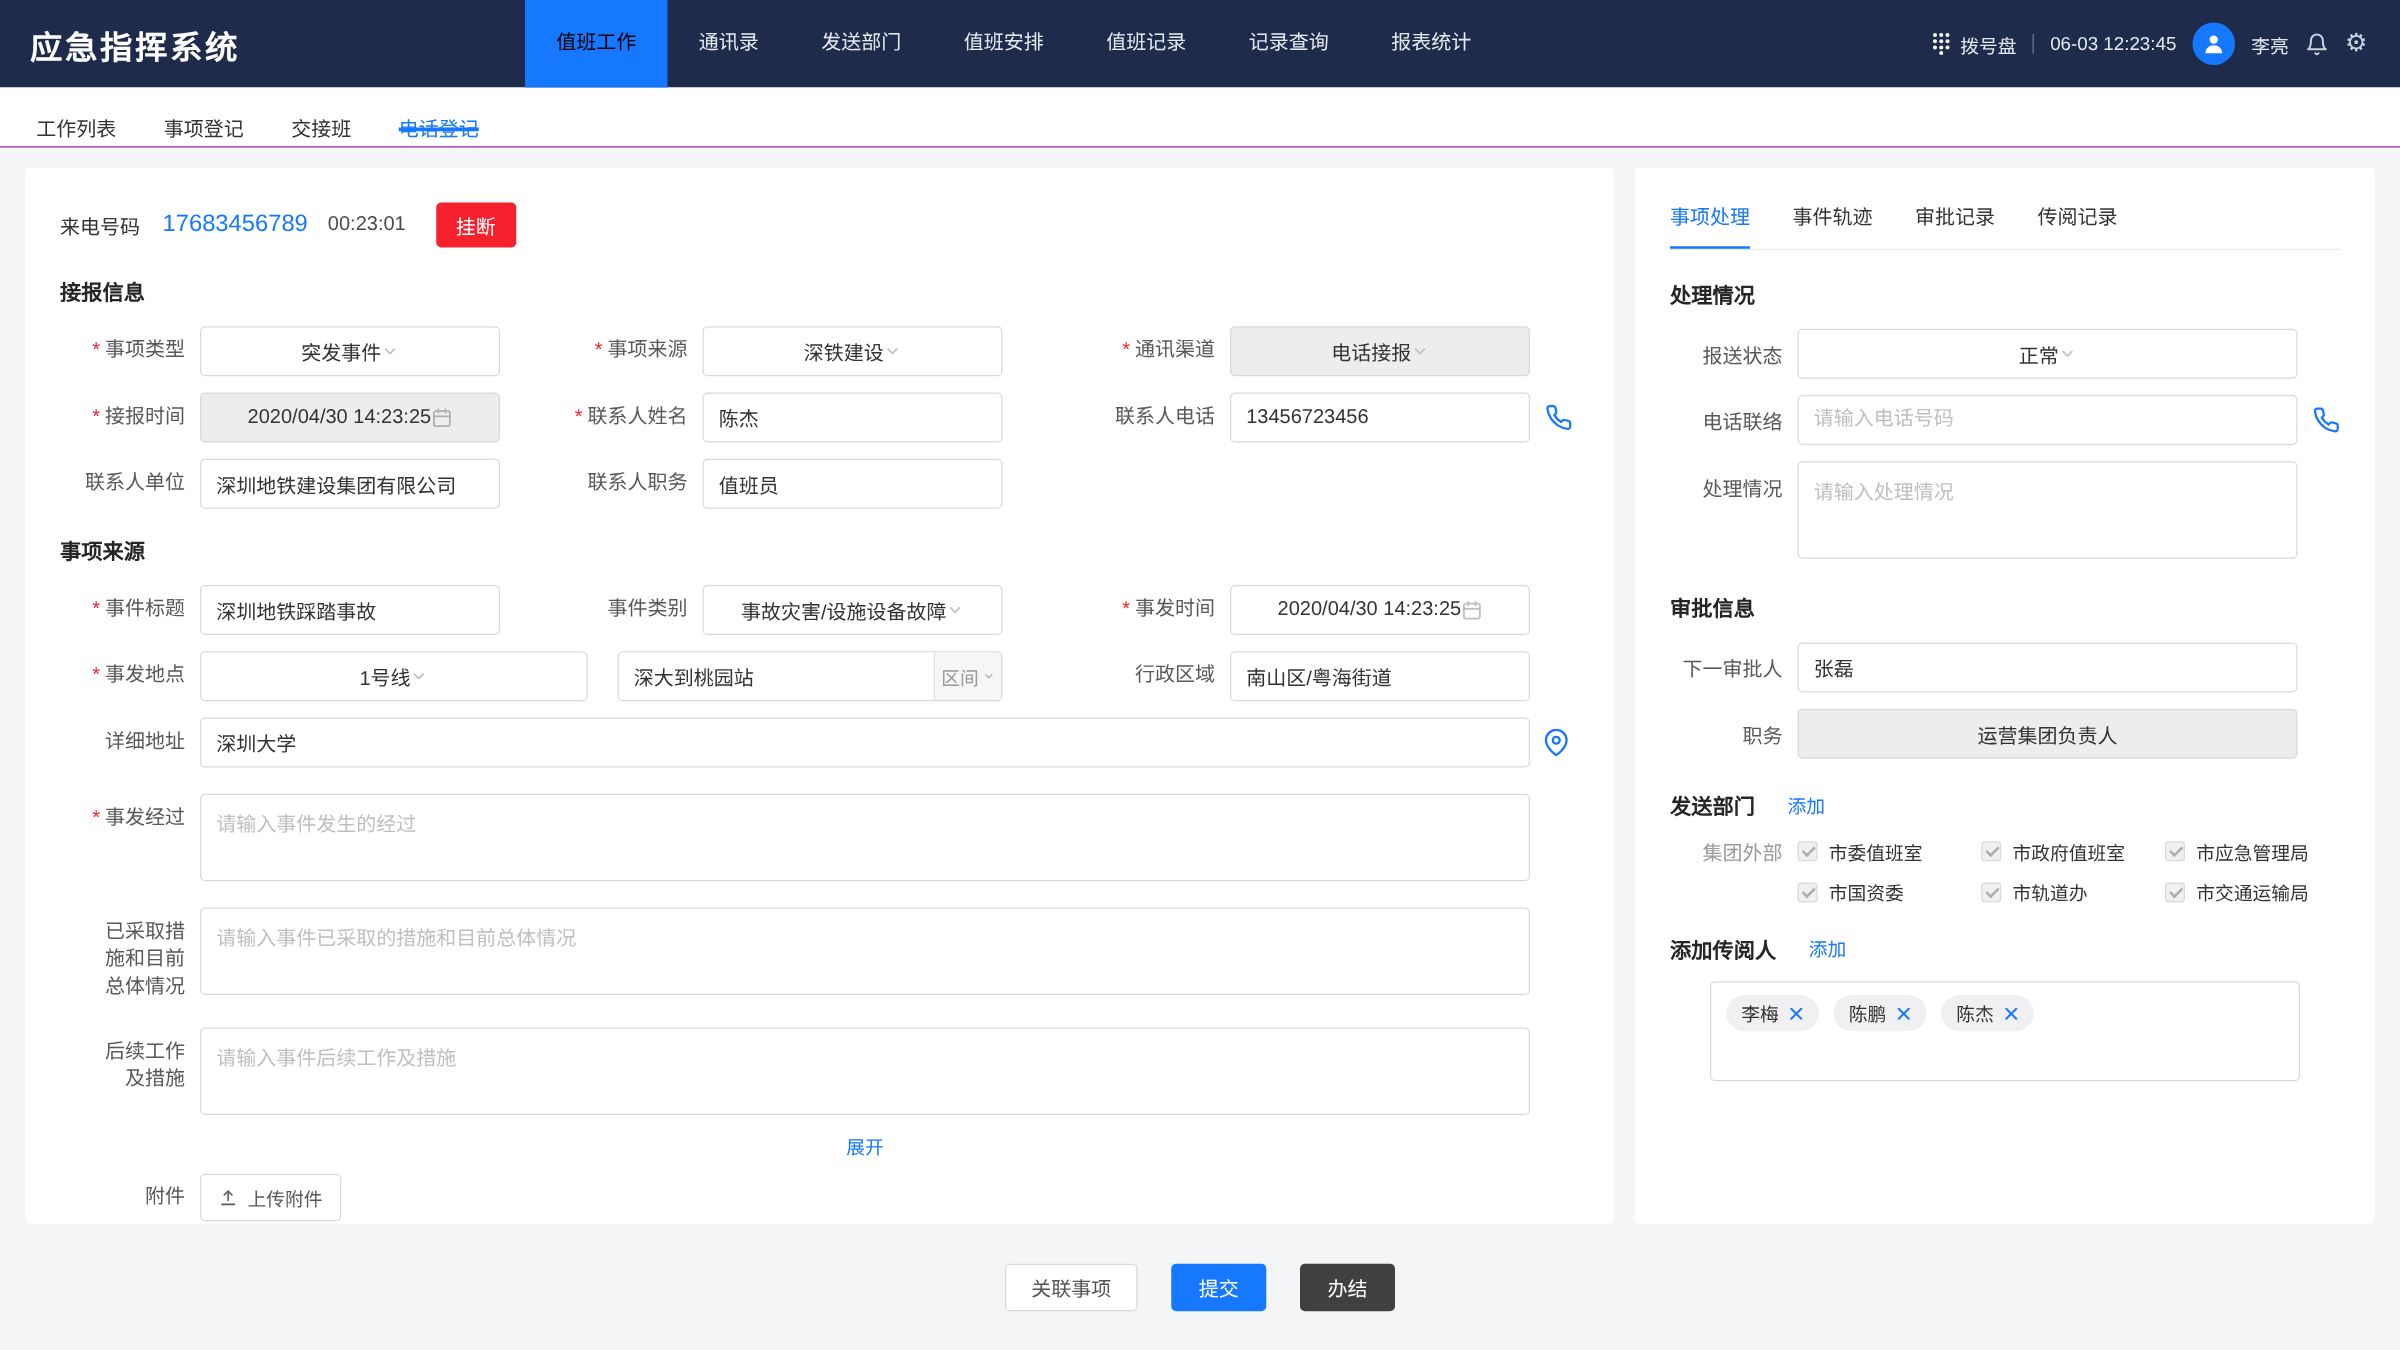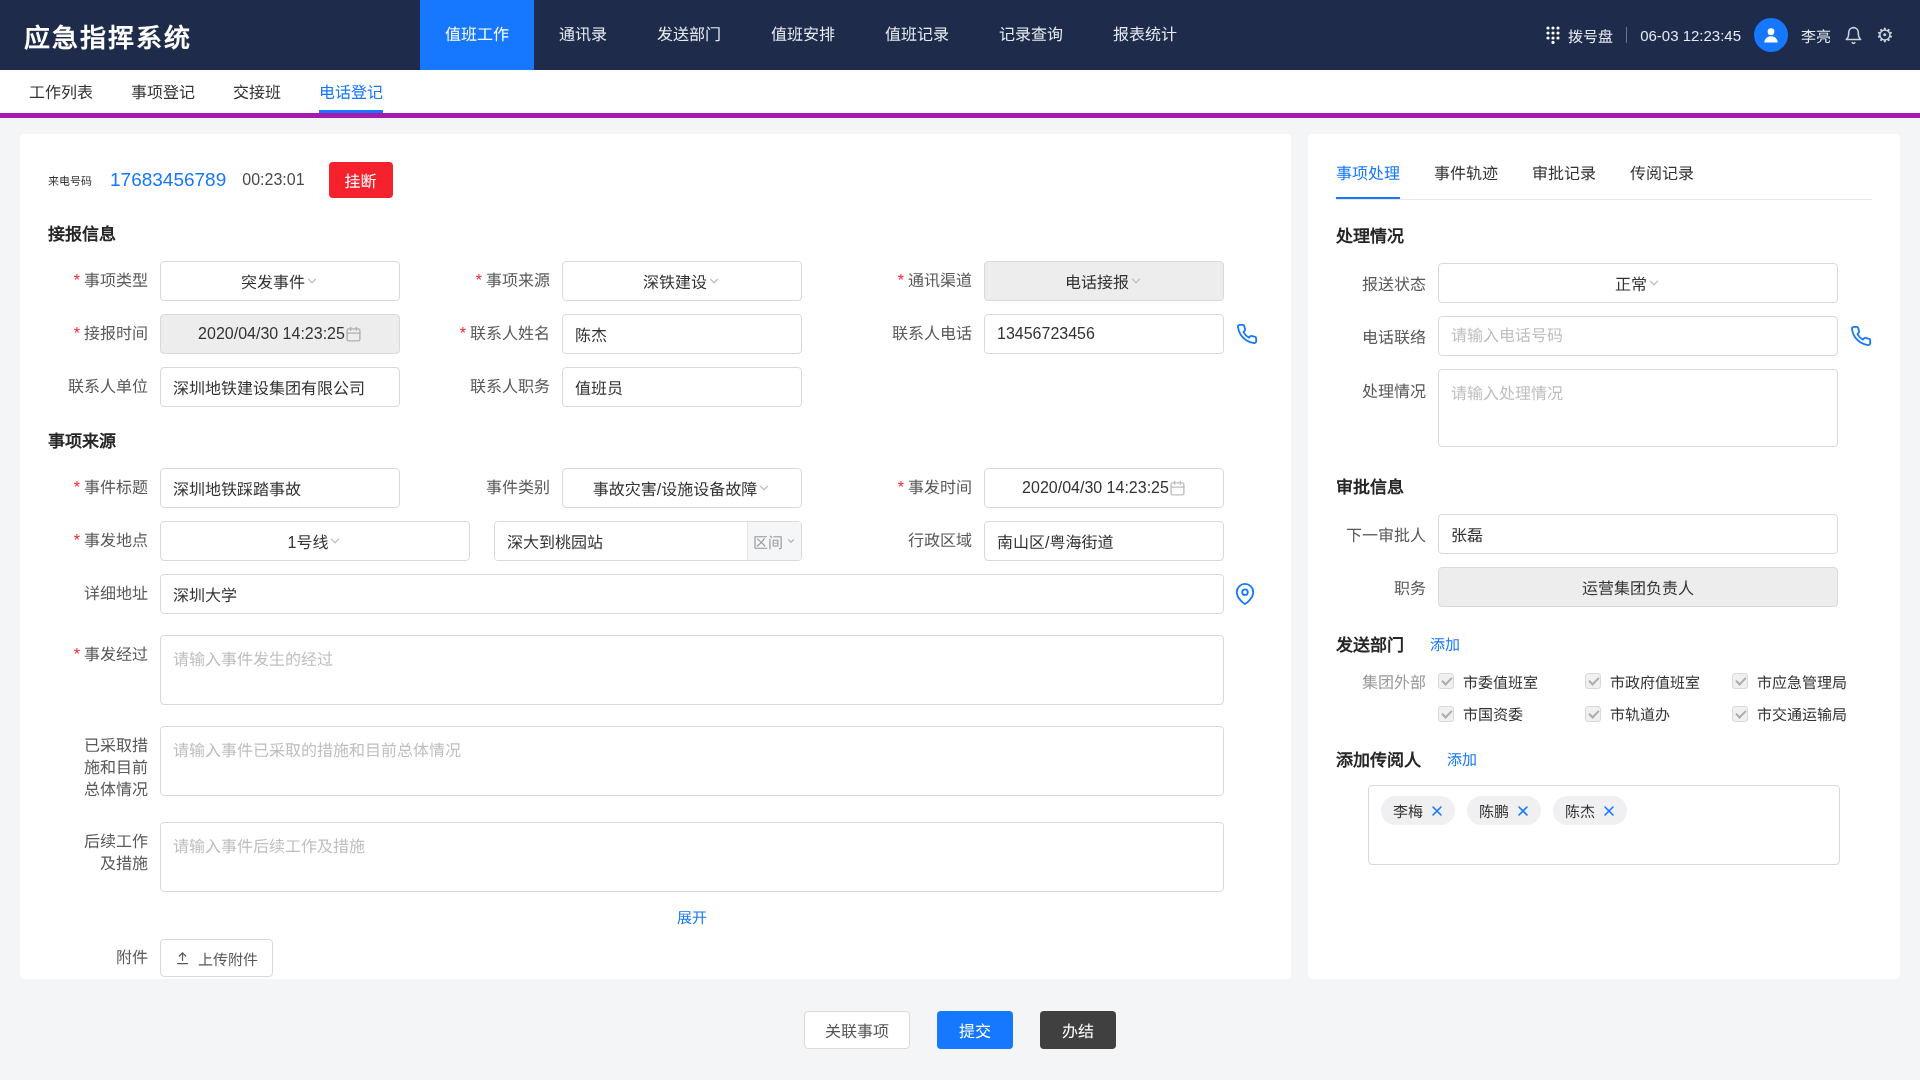--- a/index.html
+++ b/index.html
@@ -3,41 +3,41 @@
 <meta charset="utf-8">
 <style>
   * { margin:0; padding:0; box-sizing:border-box; }
   html,body { width:1920px; height:1080px; background:#f4f5f7; font-family:"Liberation Sans","DejaVu Sans",sans-serif; color:#333; }
 
   
   .topbar { height:70px; background:#1e2b4a; display:flex; align-items:center; }
   .brand { color:#fff; font-size:26px; font-weight:700; letter-spacing:2px; padding:0 24px; width:420px; }
   .topnav { display:flex; height:70px; }
   .nav-item { height:70px; line-height:70px; padding:0 25px; color:#e6e9f0; font-size:16px; cursor:pointer; white-space:nowrap; }
-  .nav-item.active { background:#1677ff; color:#ffffff; }
+  .nav-item.active { background:#1677ff; color:#000000; }
   .topbar-right { margin-left:auto; display:flex; align-items:center; gap:13px; padding-right:26px; color:#e6e9f0; font-size:15px; }
   .dialpad { display:flex; align-items:center; gap:8px; cursor:pointer; }
   .tb-divider { width:1px; height:16px; background:rgba(255,255,255,.35); }
   .avatar { width:34px; height:34px; border-radius:50%; background:#1677ff; display:flex; align-items:center; justify-content:center; }
   .gear { font-size:20px; color:#ccd2dd; line-height:1; cursor:pointer; }
 
   
-  .tabbar { height:48px; background:#fff; display:flex; gap:38px; padding:0 29px; border-bottom:5px solid #a21caf; }
+  .tabbar { height:48px; background:#fff; display:flex; gap:38px; padding:12px 29px; border-bottom:1px solid #a21caf; }
   .tab { line-height:45px; font-size:16px; color:#333; cursor:pointer; border-bottom:3px solid transparent; }
   .tab.active { color:#1677ff; border-bottom-color:#1677ff; }
 
   
   .content { display:flex; gap:17px; padding:16px 20px 0; }
   .card { background:#fff; border-radius:4px; height:845px; overflow:hidden; }
   .card-left { width:1271px; padding:26px 28px; }
   .card-right { flex:1; padding:26px 28px; }
 
   
   .caller { display:flex; align-items:center; height:40px; }
-  .caller-label { font-size:11px; color:#333; }
+  .caller-label { font-size:16px; color:#333; }
   .caller-number { color:#1677ff; font-size:19px; margin-left:18px; }
   .caller-timer { font-size:16px; color:#4a4a4a; margin-left:16px; }
   .btn-hangup { margin-left:24px; width:64px; height:36px; background:#f5222d; color:#fff; border:none; border-radius:4px; font-size:16px; cursor:pointer; font-family:inherit; }
 
   .sec-title { font-size:17px; font-weight:700; color:#262626; margin-top:20px; }
 
   
   .frow { display:flex; align-items:center; margin-top:13px; }
   .frow.first { margin-top:16px; }
   .frow.top { align-items:flex-start; margin-top:21px; }

